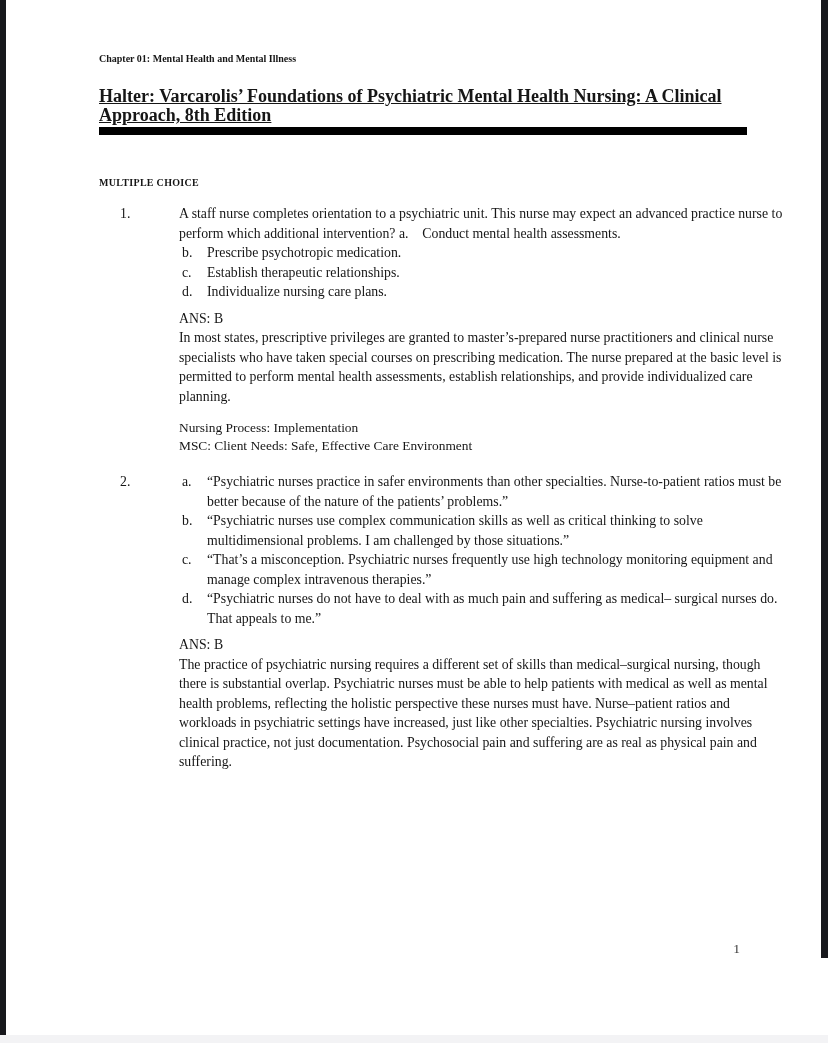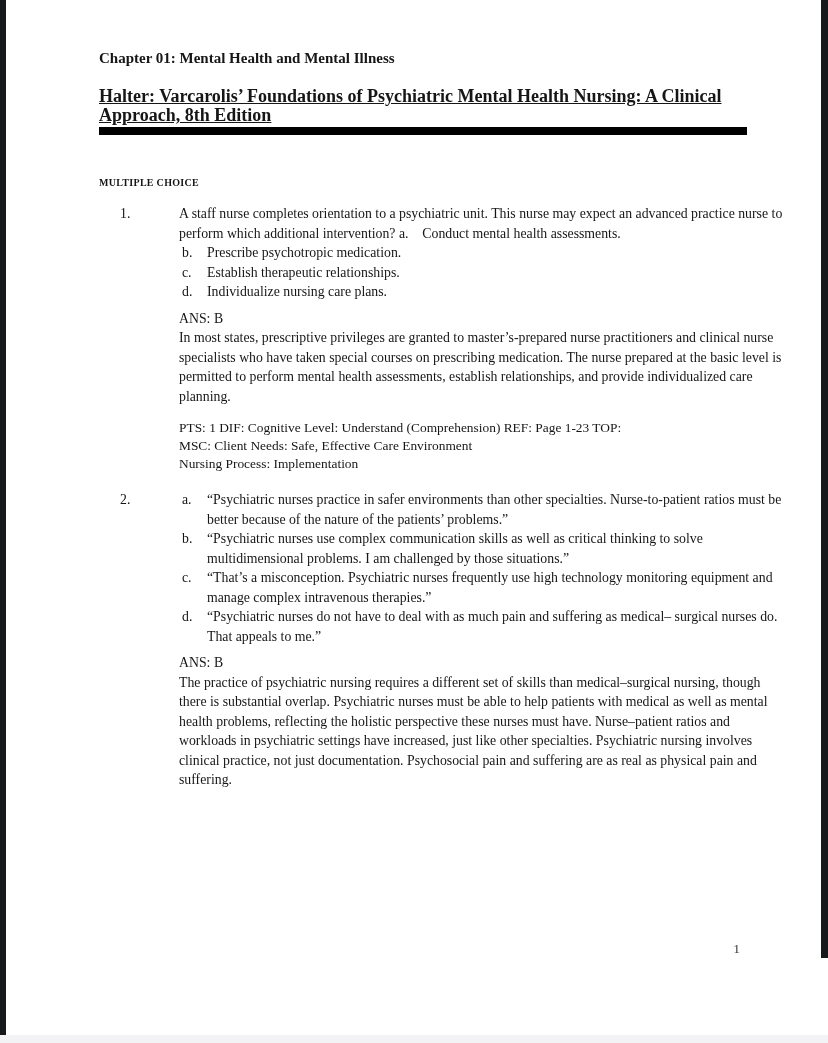--- a/index.html
+++ b/index.html
@@ -23,21 +23,21 @@
     text-align:center;
     color:#2b3c80;
     font-size:21.5px;
     font-weight:bold;
     line-height:33px;
     letter-spacing:0.2px;
   }
 
   .chapter-heading {
     margin-top:12px;
-    font-size:15px;
+    font-size:10px;
     font-weight:bold;
     line-height:19px;
   }
 
   .book-heading {
     margin-top:19px;
     font-size:18px;
     font-weight:bold;
     line-height:19px;
     text-decoration:underline;
@@ -108,23 +108,22 @@
           <div class="opt-letter">c.</div>
           <div class="opt-text">Establish therapeutic relationships.</div>
         </div>
         <div class="opt">
           <div class="opt-letter">d.</div>
           <div class="opt-text">Individualize nursing care plans.</div>
         </div>
         <div class="ans">ANS: B</div>
         <div class="rationale">In most states, prescriptive privileges are granted to master’s-prepared nurse practitioners and clinical nurse specialists who have taken special courses on prescribing medication. The nurse prepared at the basic level is permitted to perform mental health assessments, establish relationships, and provide individualized care planning.</div>
         <div class="meta">
-          <div>PTS: 1 DIF: Cognitive Level: Understand (Comprehension) REF: Page 1-23 TOP:</div>
+          <div>Nursing Process: Implementation</div>
           <div>MSC: Client Needs: Safe, Effective Care Environment</div>
-          <div>Nursing Process: Implementation</div>
         </div>
       </div>
     </div>
 
     <div class="question q2 q-font">
       <div class="q-num">2.</div>
       <div class="q-body">
         <div class="opt">
           <div class="opt-letter">a.</div>
           <div class="opt-text">“Psychiatric nurses practice in safer environments than other specialties. Nurse-to-patient ratios must be better because of the nature of the patients’ problems.”</div>

